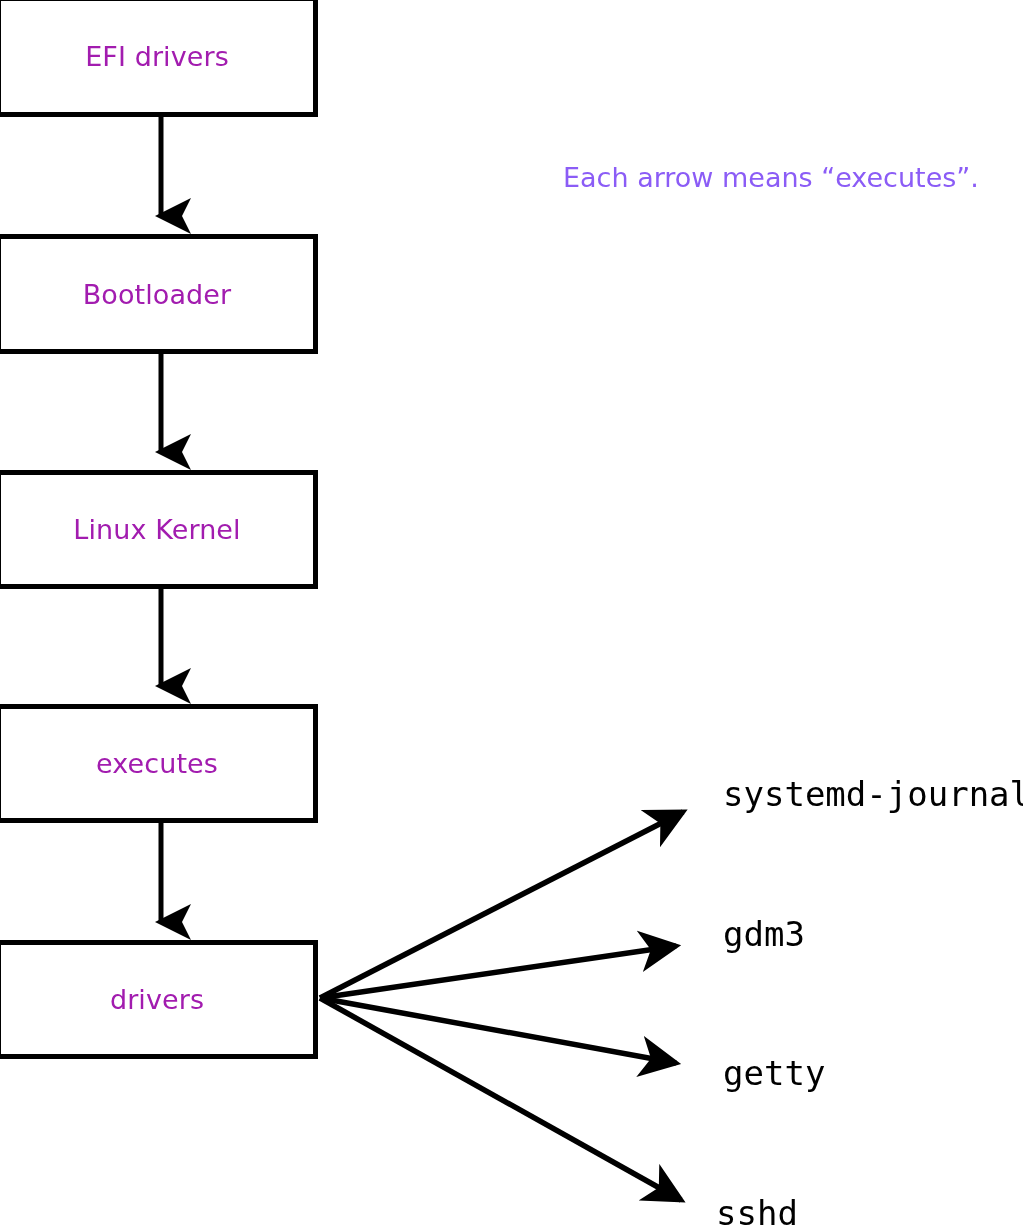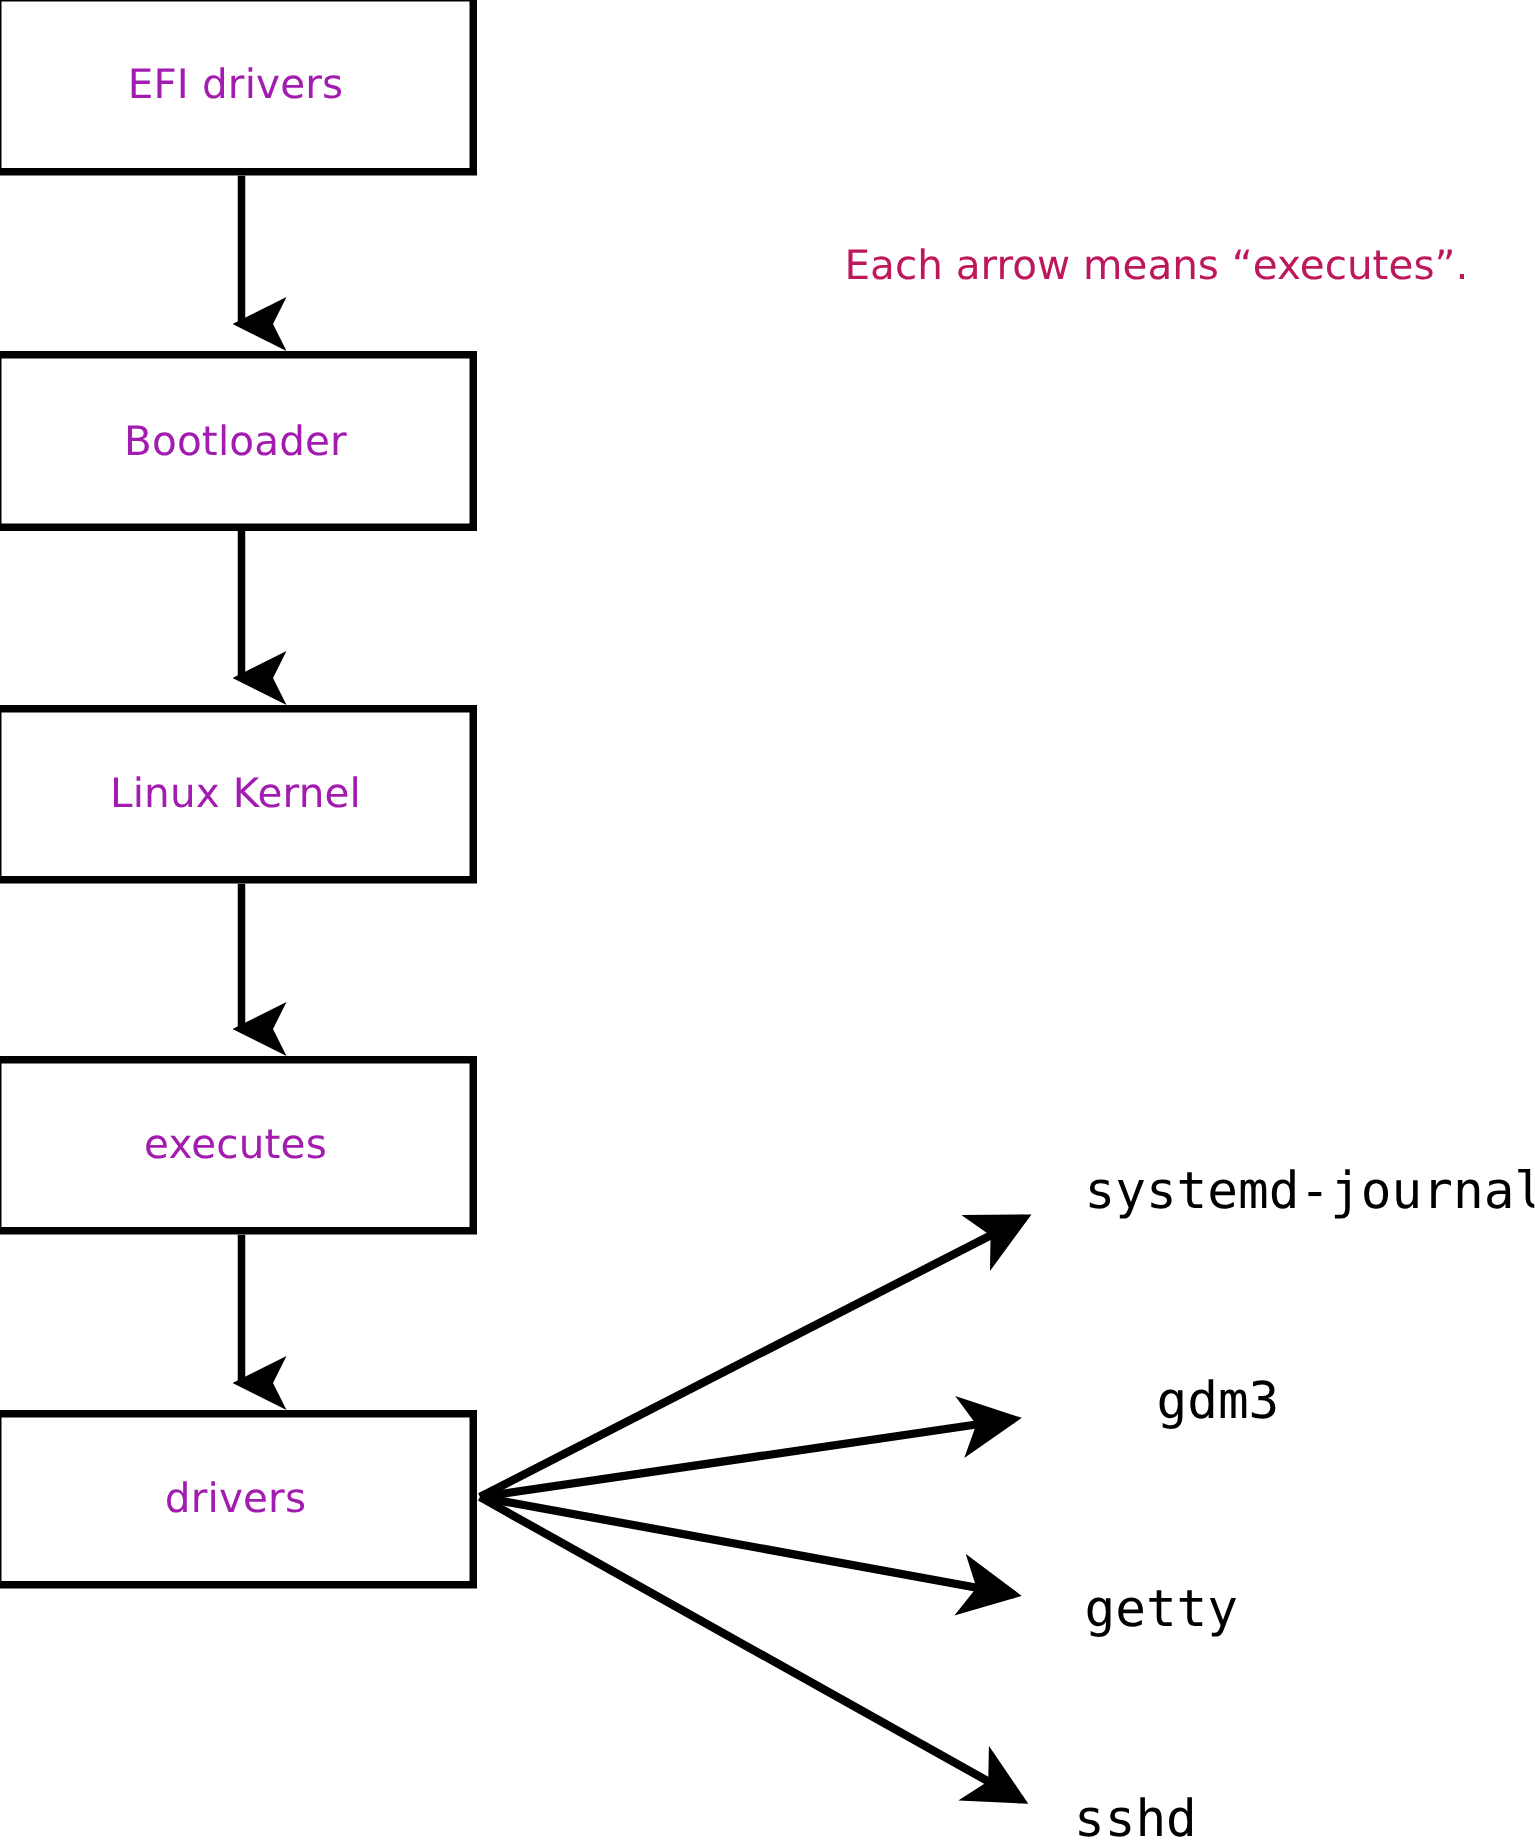--- a/index.html
+++ b/index.html
@@ -46,21 +46,21 @@
     font-family: "DejaVu Sans Mono", monospace;
     font-size: 34px;
     color: #000000;
     line-height: 1;
     white-space: nowrap;
   }
   .note-text {
     position: absolute;
     font-family: "DejaVu Sans", sans-serif;
     font-size: 27px;
-    color: #be185d;
+    color: #8b5cf6;
     line-height: 1;
     white-space: nowrap;
   }
 </style>
 </head>
 <body>
 
 <div id="canvas">
 
   <svg class="svg-layer" viewBox="0 0 1023 1230" xmlns="http://www.w3.org/2000/svg">
@@ -103,21 +103,21 @@
   <div class="stage-box" style="left:-4px; top:704px; width:322px; height:119px;">
     <span class="stage-label">executes</span>
   </div>
 
   <div class="stage-box" style="left:-4px; top:940px; width:322px; height:119px;">
     <span class="stage-label">drivers</span>
   </div>
 
   <div class="leaf-label" style="left:723px; top:777px;">systemd-journal</div>
 
-  <div class="leaf-label" style="left:723px; top:917px;margin-left:48px;">gdm3</div>
+  <div class="leaf-label" style="left:723px; top:917px;">gdm3</div>
 
   <div class="leaf-label" style="left:723px; top:1056px;text-align:right;">getty</div>
 
   <div class="leaf-label" style="left:716px; top:1196px;">sshd</div>
 
   <div class="note-text" style="left:563px; top:164px;">Each arrow means “executes”.</div>
 
 </div>
 
 </body></html>

